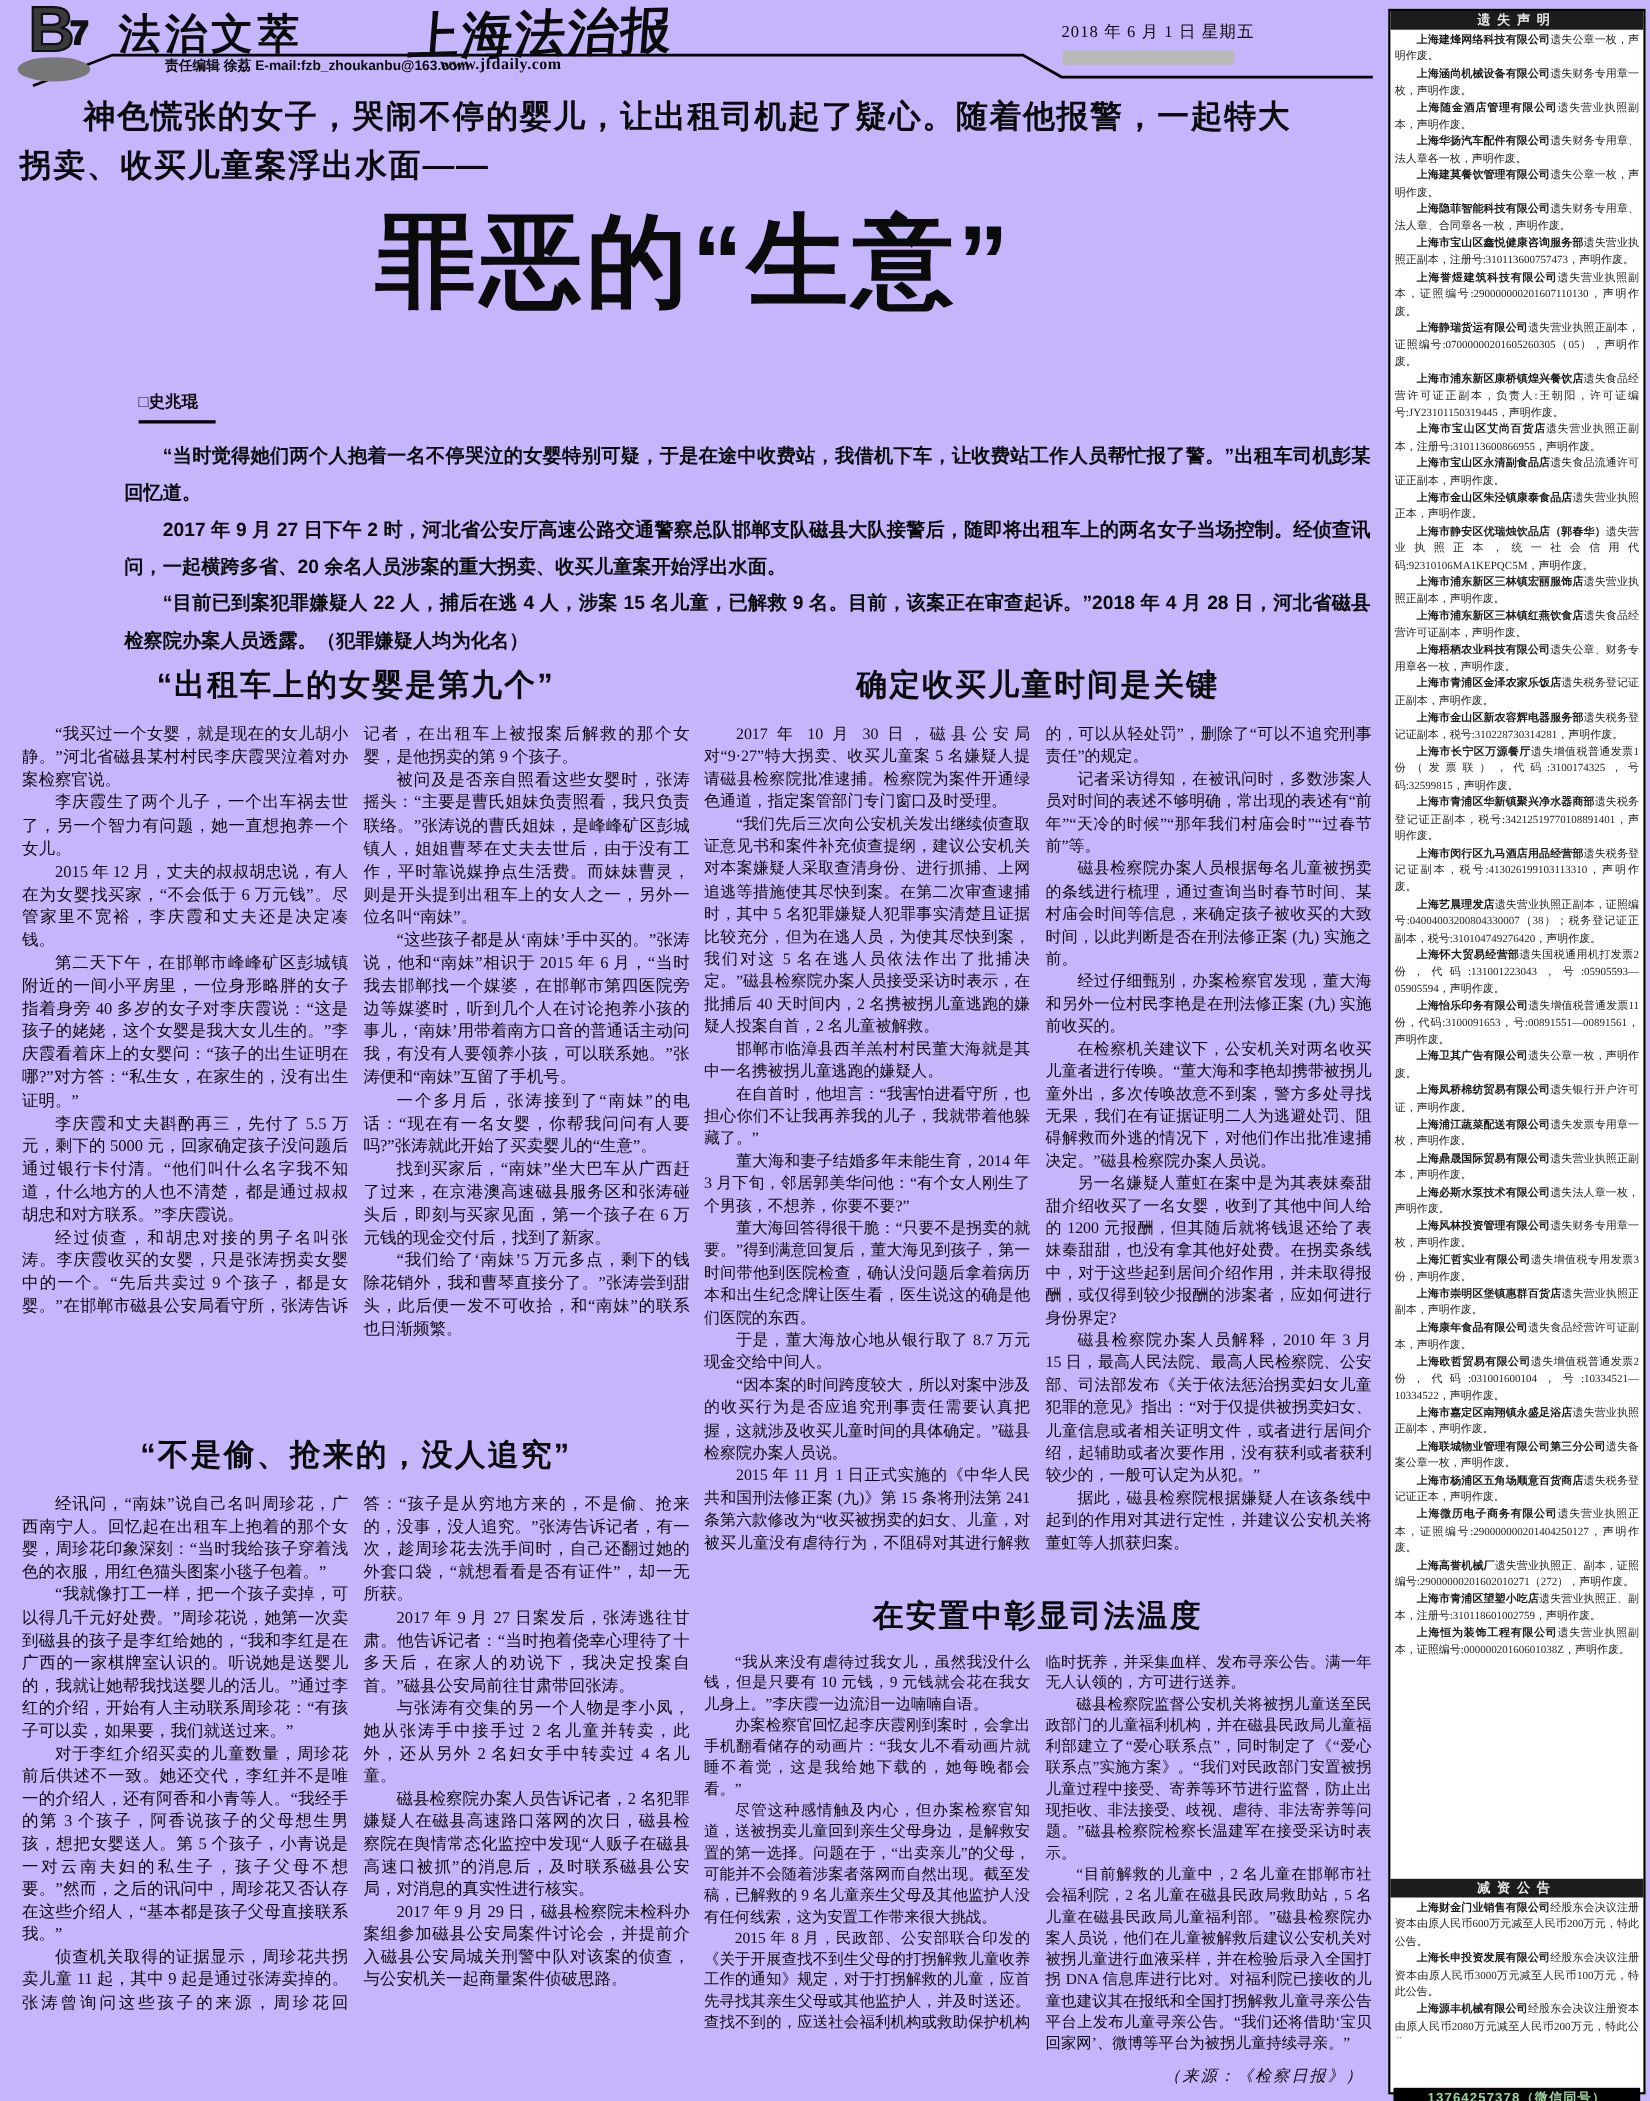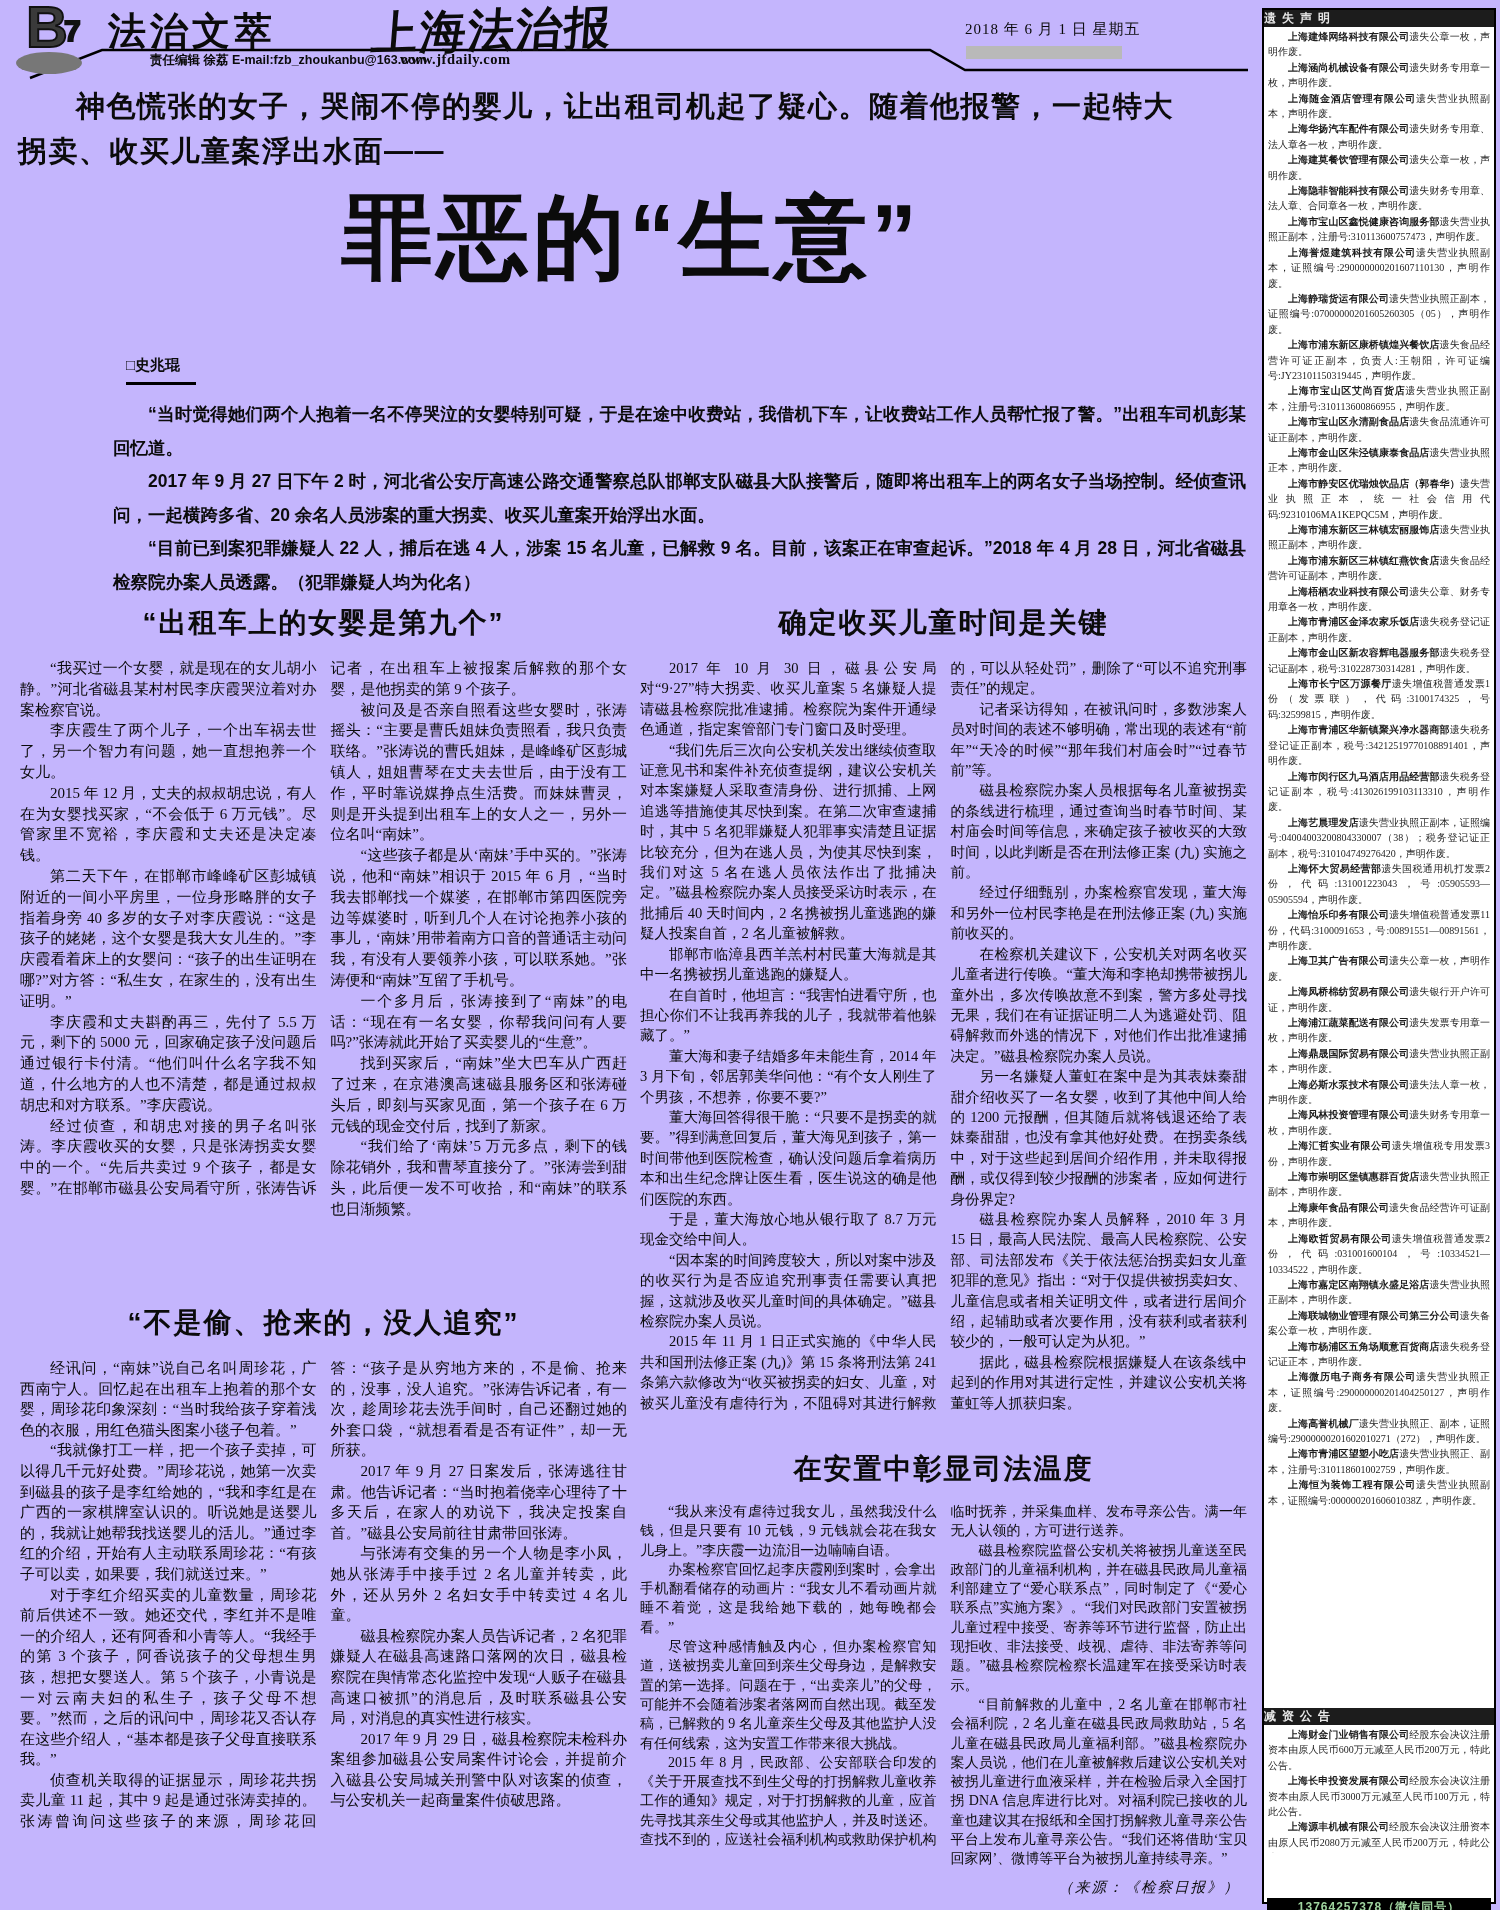--- a/index.html
+++ b/index.html
@@ -48,21 +48,21 @@
   .head-a{left:20px;top:604px;}
   .head-b{left:640px;top:604px;}
   .head-c{left:20px;top:1304px;}
   .head-d{left:640px;top:1450px;}
   .source{left:950px;top:1878px;width:290px;text-align:right;font-size:14.5px;font-style:italic;
           letter-spacing:2px;}
 
   
   .sidebar{left:1262px;top:8px;width:234px;height:1896px;border:2px solid #000;background:#fff;
            box-sizing:border-box;}
-  .band{position:absolute;left:0;width:100%;background:#1c1c1c;color:#e8e8e8;
+  .band{position:absolute;left:0;width:100%;background:#1c1c1c;color:#e8e8e8;text-align:center;
         font-family:"Liberation Sans",sans-serif;font-weight:bold;font-size:12px;letter-spacing:6px;
         height:17px;line-height:17px;}
   .band1{top:0;}
   .band2{top:1698px;}
   .notices{position:absolute;left:4px;width:222px;overflow:hidden;text-align:justify;
            font-size:10px;line-height:15.4px;color:#1d1d1d;}
   .notices p{margin:0;text-indent:2em;}
   .notices b{font-family:"Liberation Sans",sans-serif;}
   .notices1{top:19px;height:1676px;}
   .notices2{top:1717px;height:126px;}

